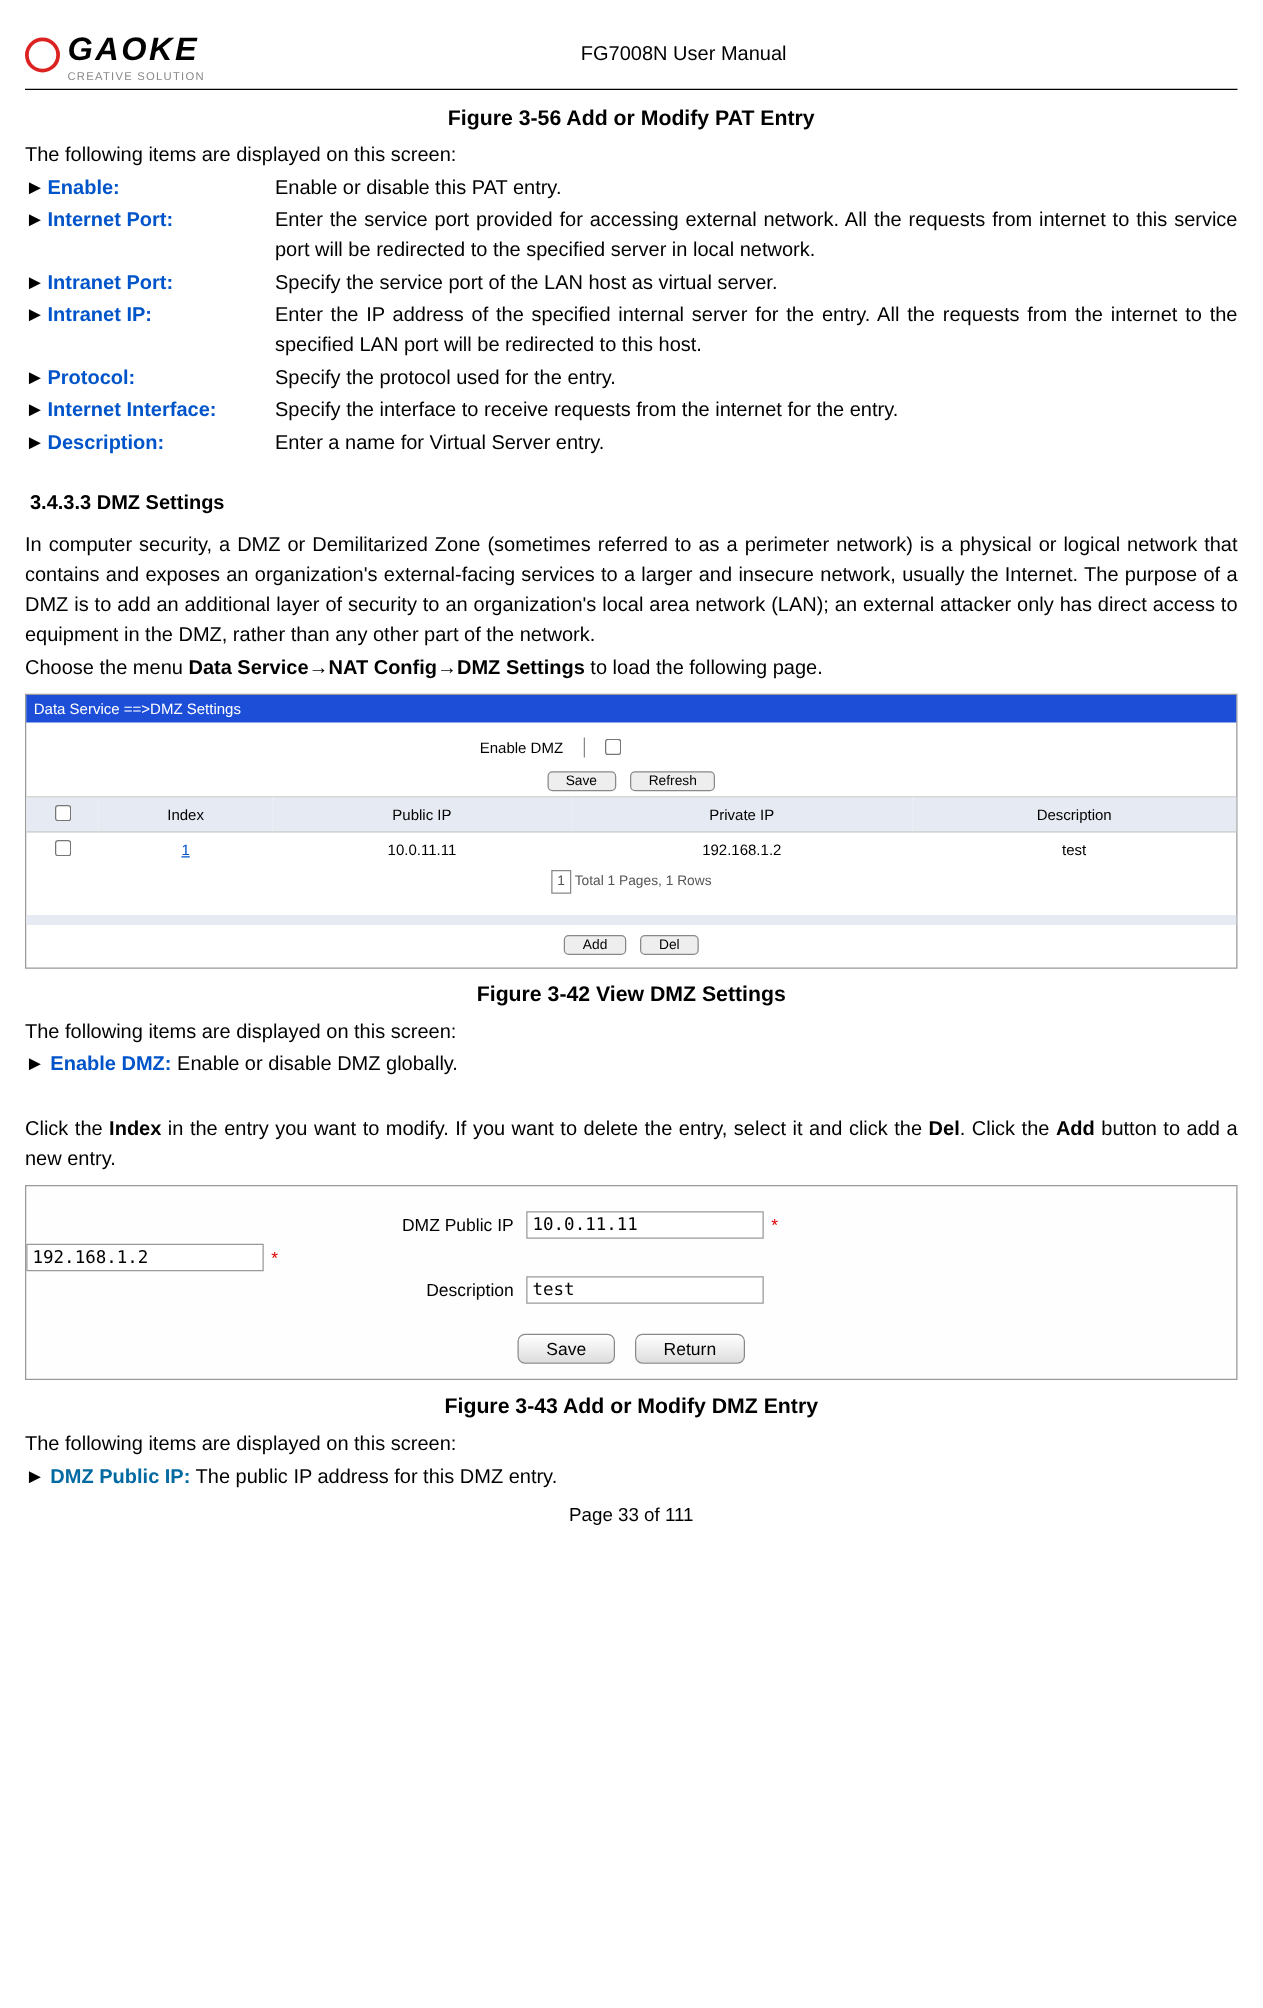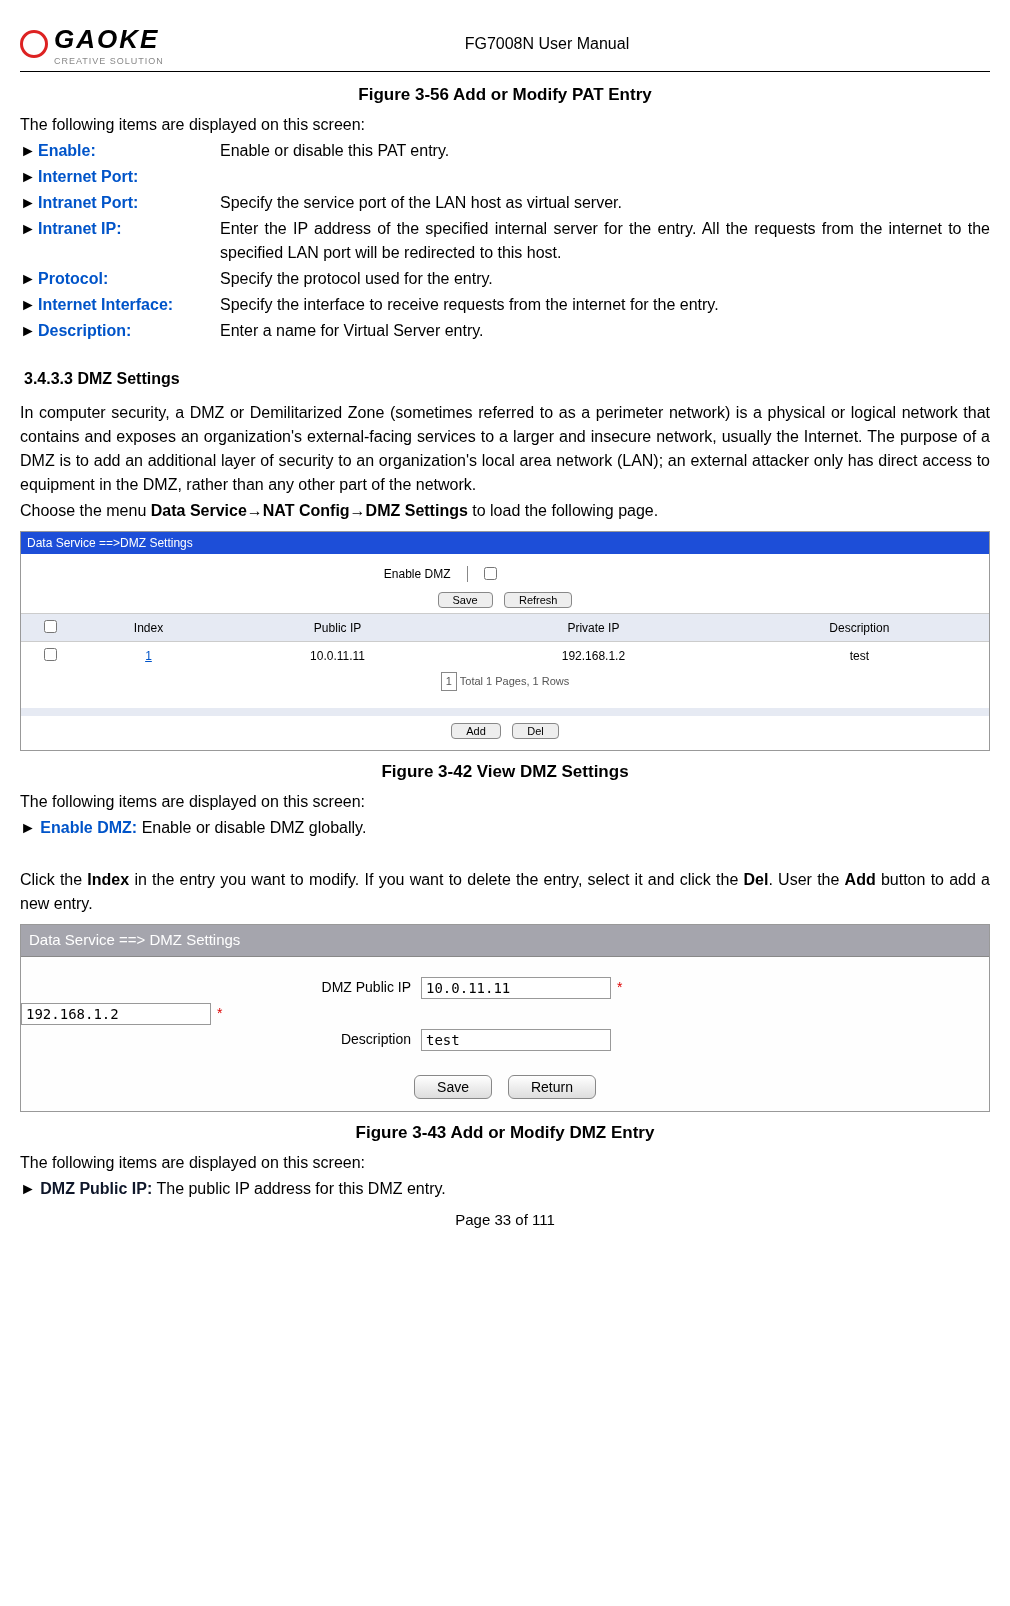--- a/index.html
+++ b/index.html
@@ -233,20 +233,21 @@
 
 <div>
   <div class="def-line">
       <span class="arrow">►</span>
       <span class="def-label">Enable:</span>
       <span class="def-desc">Enable or disable this PAT entry.</span>
     </div>
   <div class="def-line">
       <span class="arrow">►</span>
       <span class="def-label">Internet Port:</span>
+      <span class="def-desc">Enter the service port provided for accessing external network. All the requests from internet to this service port will be redirected to the specified server in local network.</span>
     </div>
   <div class="def-line">
       <span class="arrow">►</span>
       <span class="def-label">Intranet Port:</span>
       <span class="def-desc">Specify the service port of the LAN host as virtual server.</span>
     </div>
   <div class="def-line">
       <span class="arrow">►</span>
       <span class="def-label">Intranet IP:</span>
       <span class="def-desc">Enter the IP address of the specified internal server for the entry. All the requests from the internet to the specified LAN port will be redirected to this host.</span>
@@ -318,26 +319,25 @@
 
 
 <div class="fig-caption">Figure 3-42  View DMZ Settings</div>
 <div class="body-text">The following items are displayed on this screen:</div>
 <div class="body-text">
   <span>►</span>
   <span style="color:#0054c9;font-weight:bold;">Enable DMZ:</span><span> Enable or disable DMZ globally.</span>
 </div>
 <br>
 <div class="body-text">
-  <span>Click the </span><b>Index</b><span> in the entry you want to modify. If you want to delete the entry, select it and click the </span><b>Del</b><span>. User the </span><b>Add</b><span> button to add a new entry.</span>
+  <span>Click the </span><b>Index</b><span> in the entry you want to modify. If you want to delete the entry, select it and click the </span><b>Del</b><span>. Click the </span><b>Add</b><span> button to add a new entry.</span>
 </div>
 
 
 <div class="screenshot2">
-  <div class="bc2">Data Service ==&gt; DMZ Settings</div>
   <div class="form2">
     <div class="form2-row">
       <span class="lbl">DMZ Public IP</span>
       <input type="text" value="10.0.11.11" style="">
       <span class="req">*</span>
     </div>
     <div class="form2-row">
       <input type="text" value="192.168.1.2" style="">
       <span class="req">*</span>
     </div>
@@ -350,19 +350,19 @@
     <button class="btn2">Save</button>
     <button class="btn2">Return</button>
   </div>
 </div>
 
 
 <div class="fig-caption">Figure 3-43  Add or Modify DMZ Entry</div>
 <div class="body-text">The following items are displayed on this screen:</div>
 <div class="body-text">
   <span>►</span>
-  <span style="color:#0f172a;font-weight:bold;">DMZ Public IP:</span><span>   The public IP address for this DMZ entry.</span>
+  <span style="color:#0369a1;font-weight:bold;">DMZ Public IP:</span><span>   The public IP address for this DMZ entry.</span>
 </div>
 
 <div class="footer">Page 33 of 111</div>
 
 
 
 
 </body></html>

